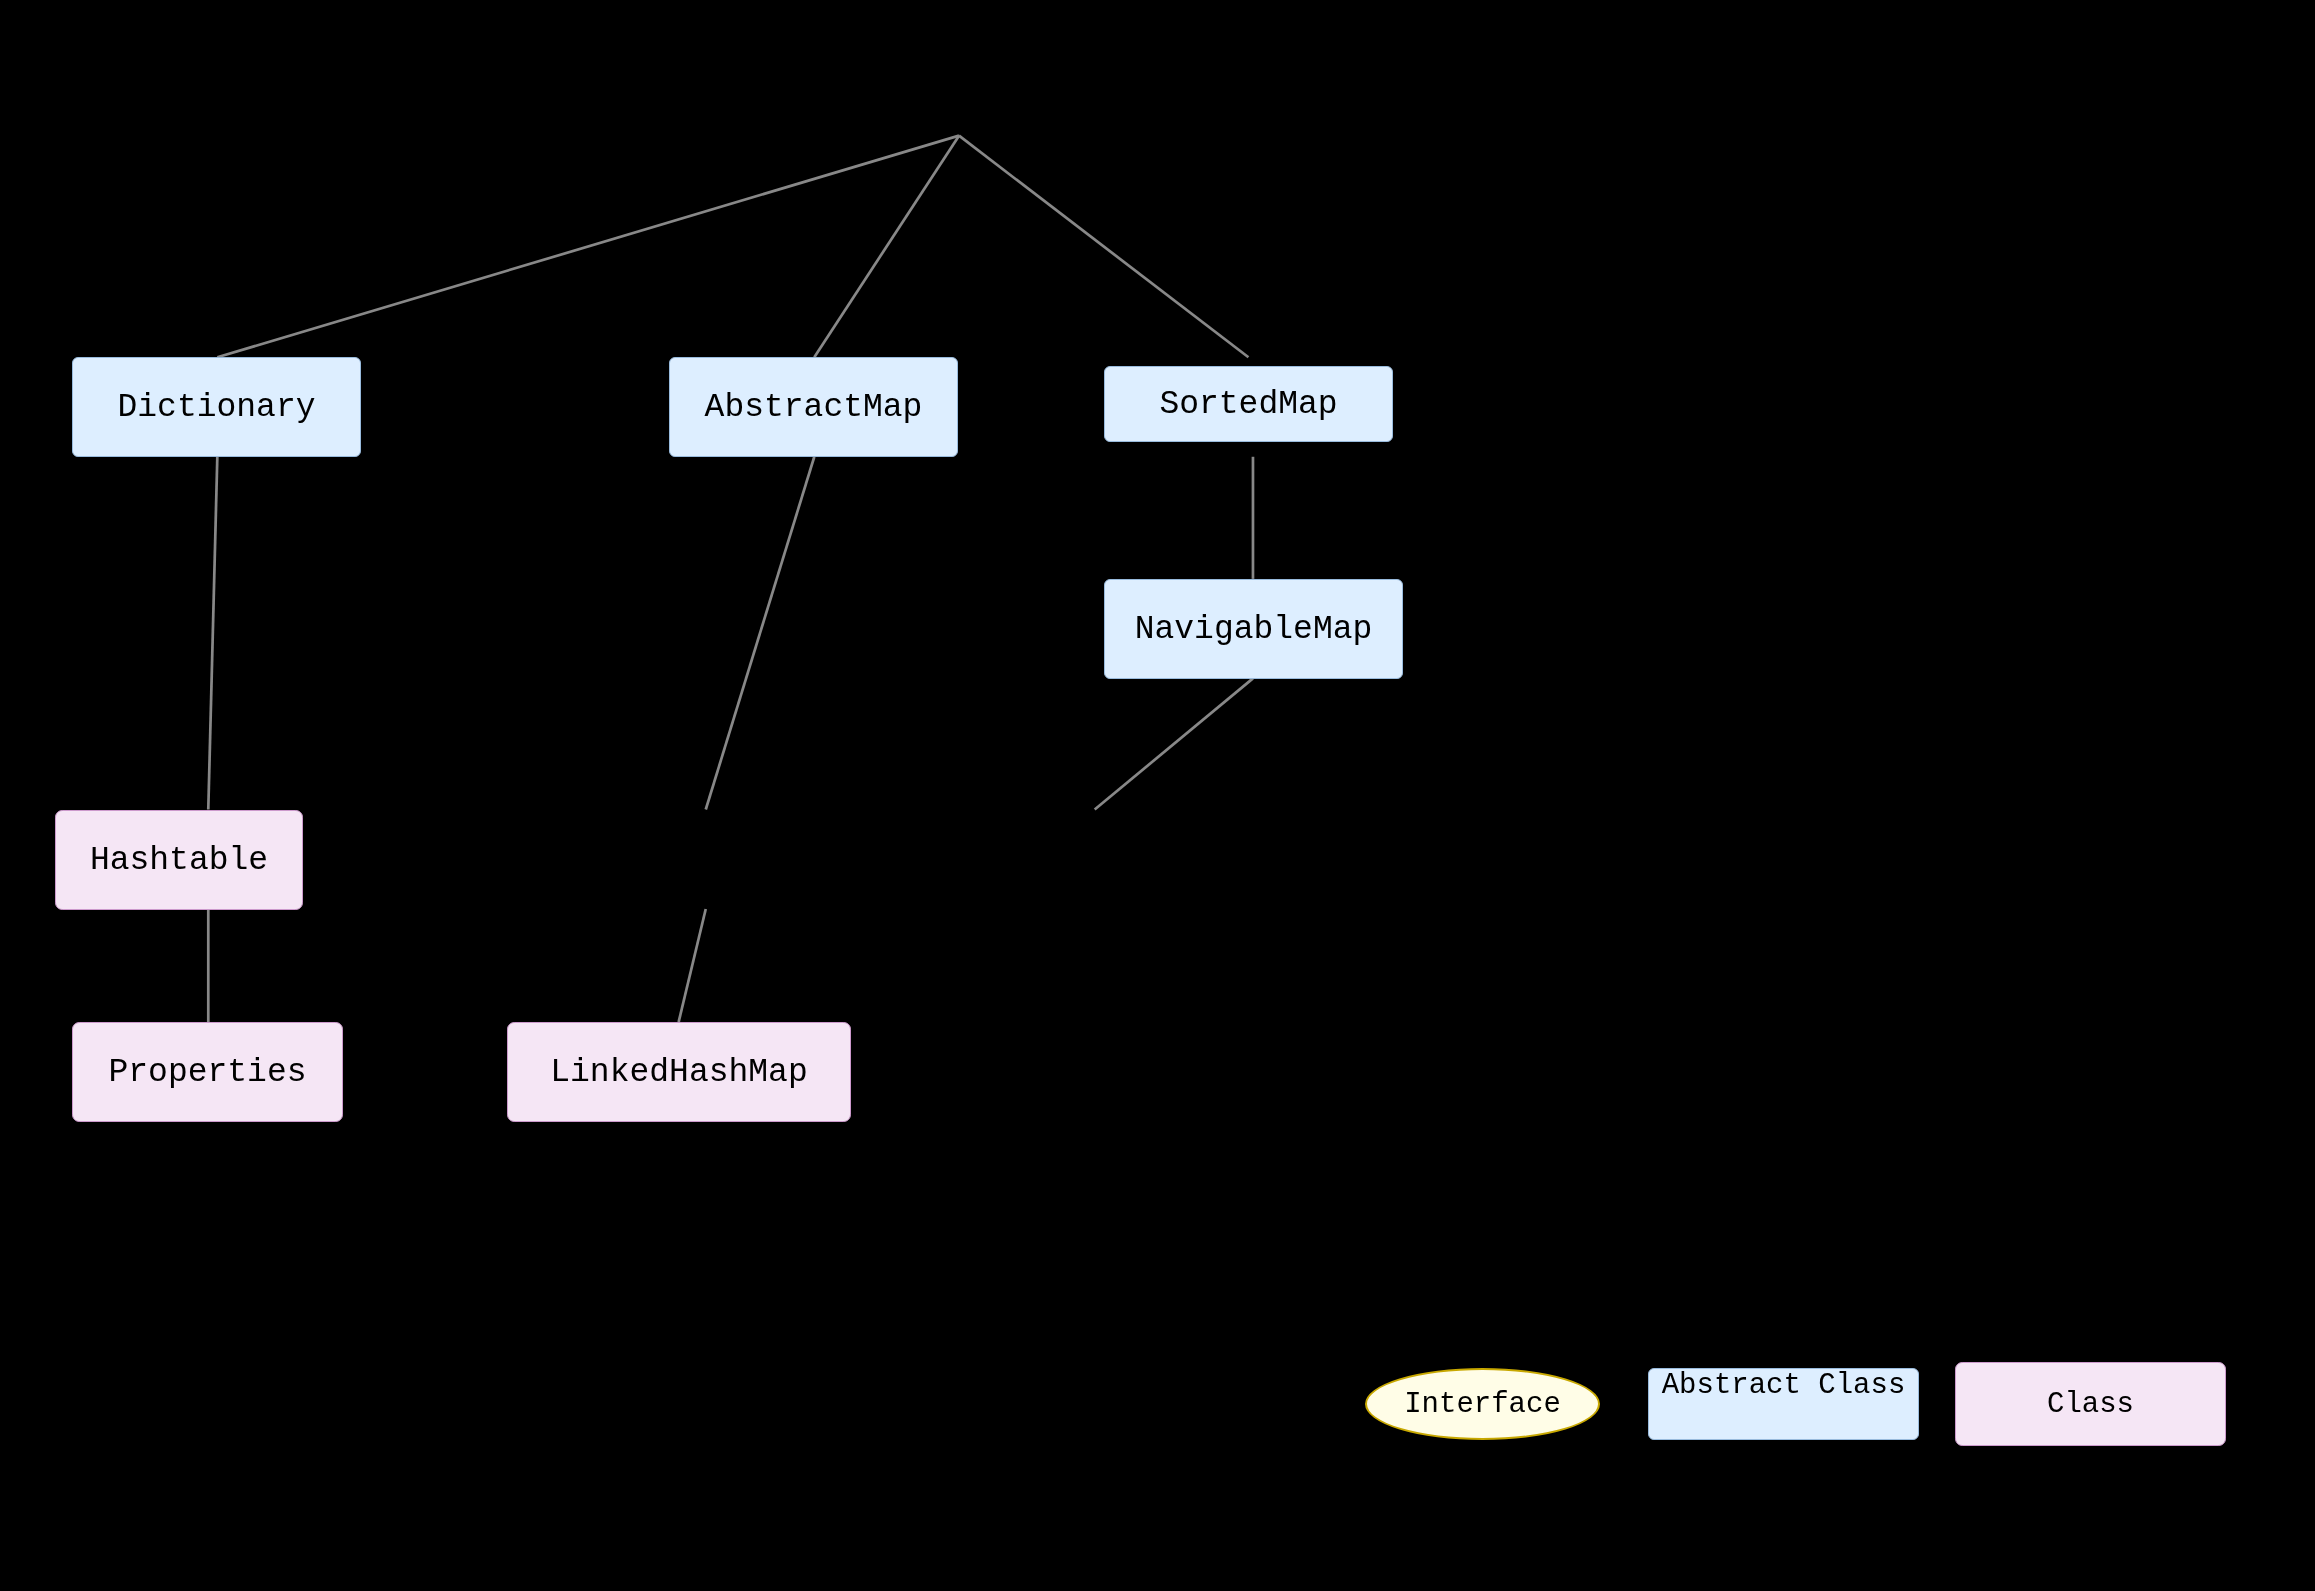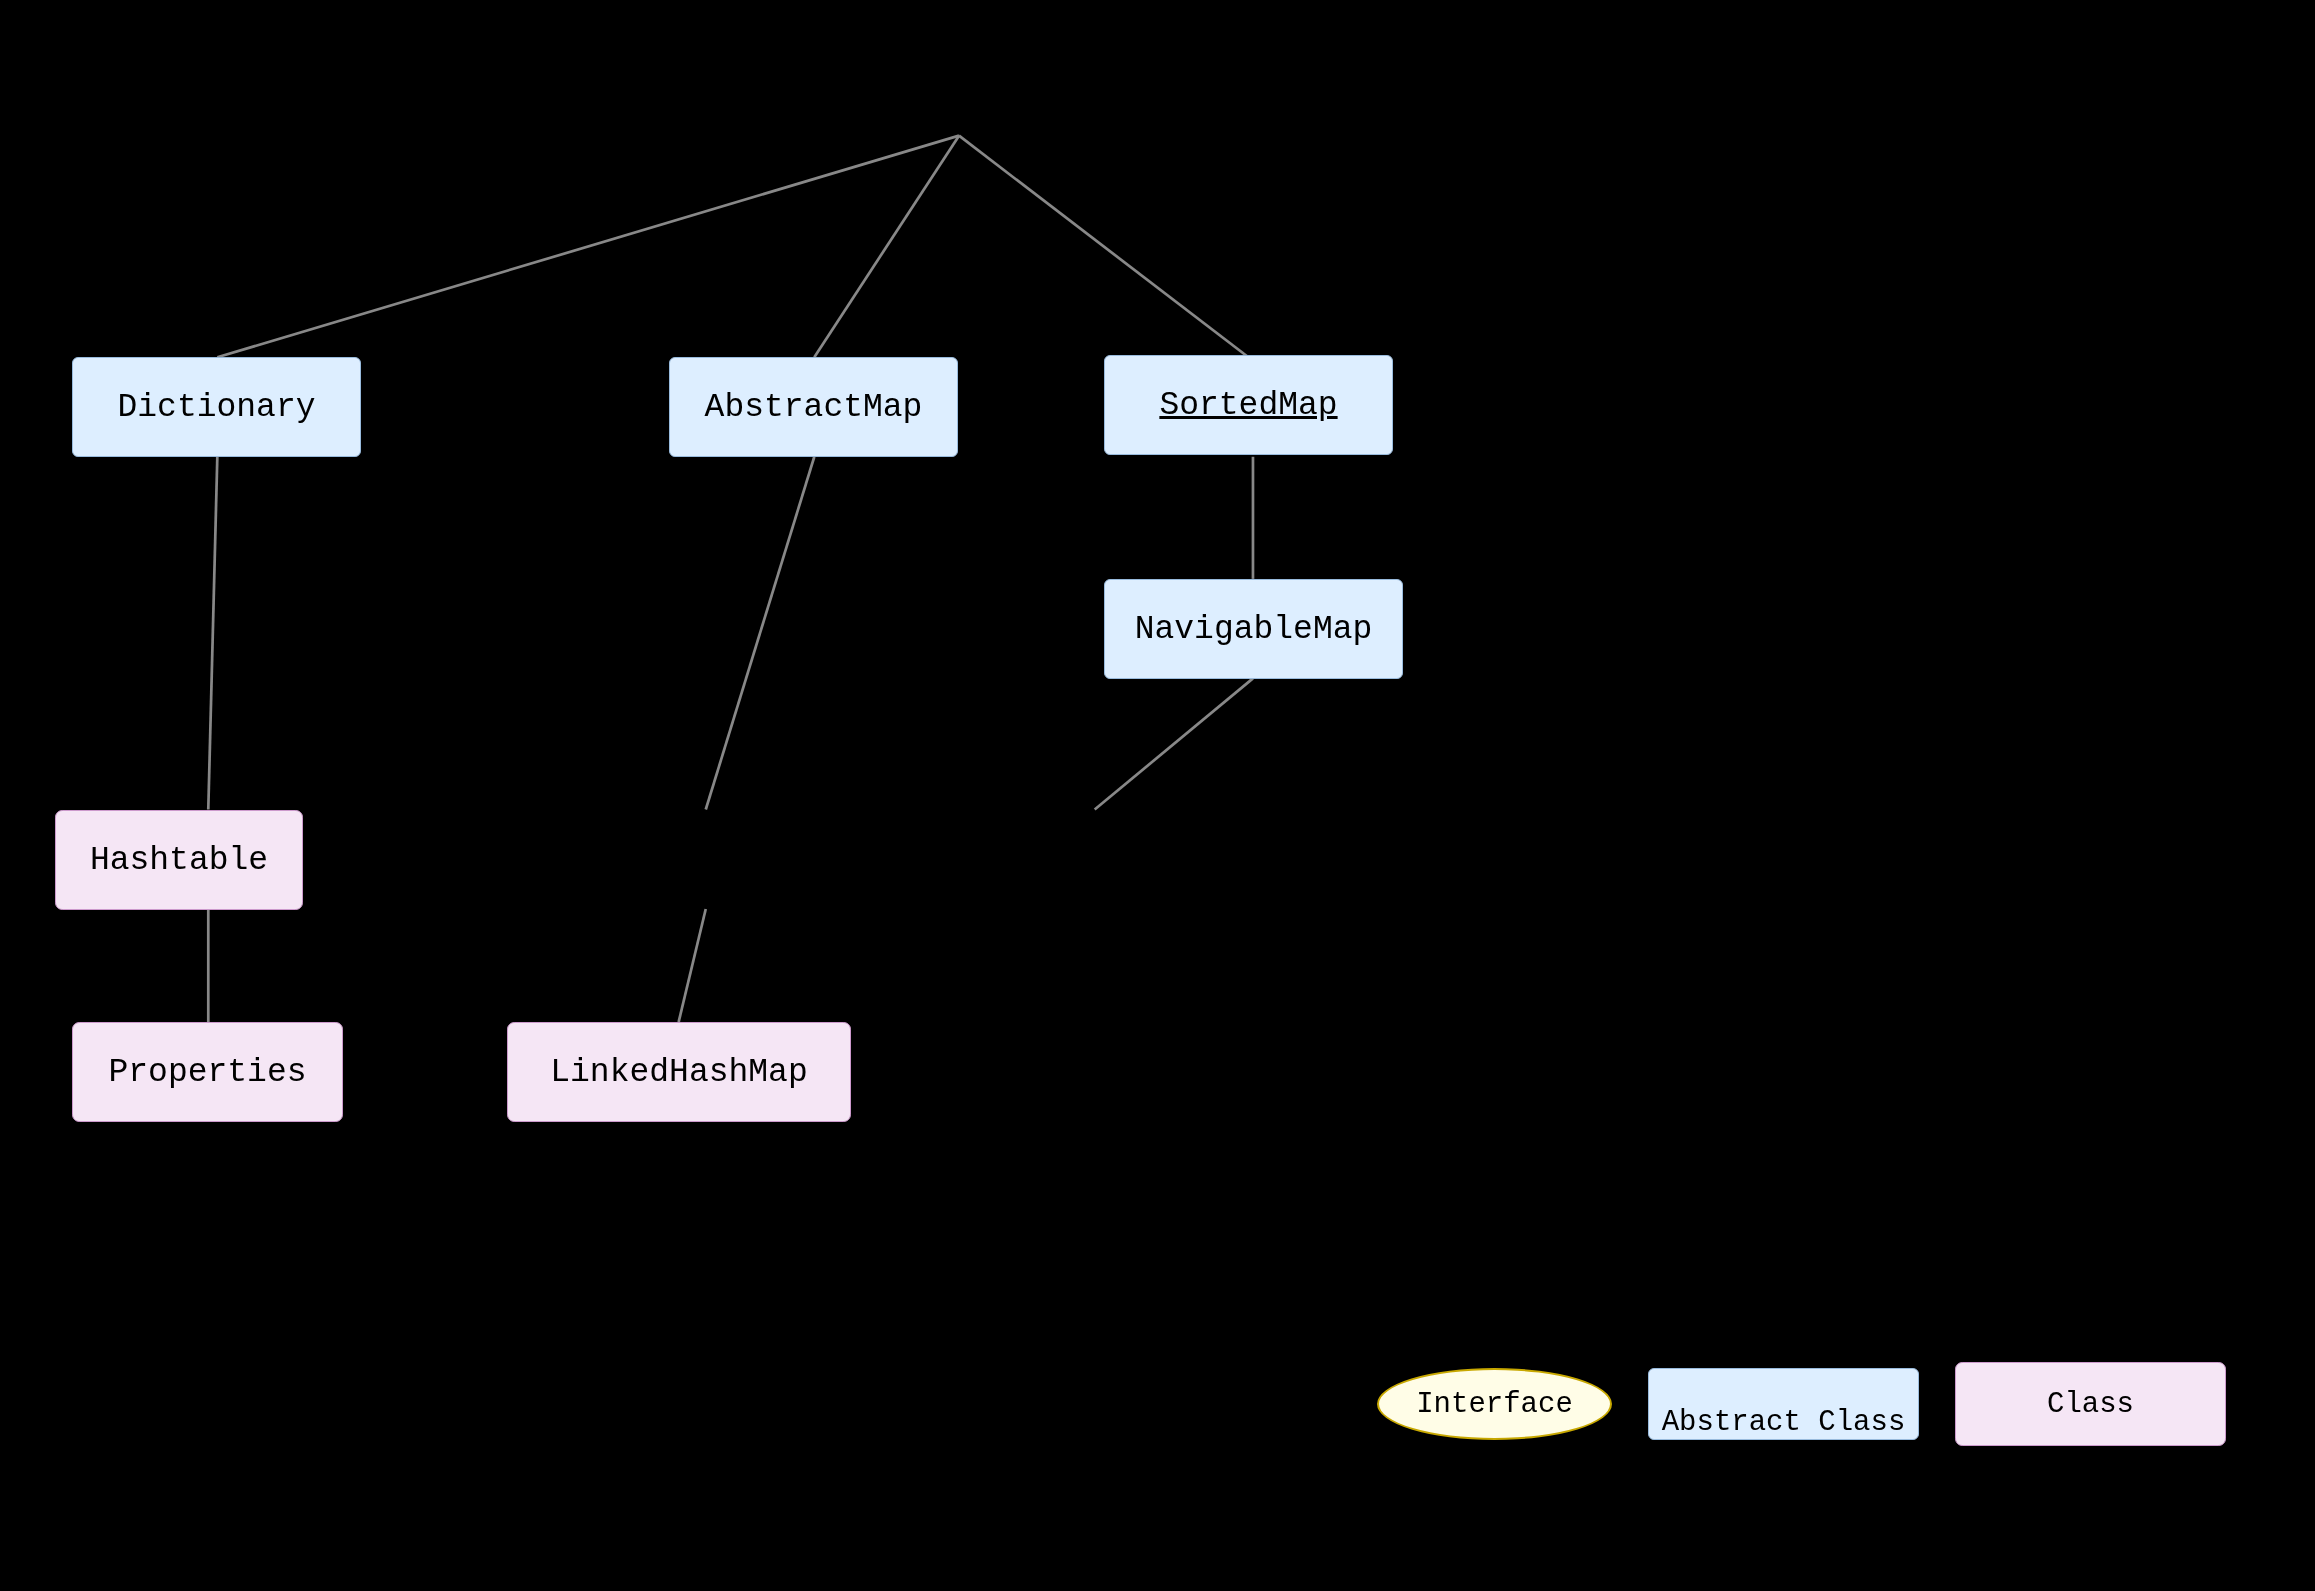--- a/index.html
+++ b/index.html
@@ -109,21 +109,21 @@
 
 
   <div class="node node-abstract" style="left: 72px; top: 357px; width: 289px; height: 100px;">
     <span class="node-label">Dictionary</span>
   </div>
 
   <div class="node node-abstract" style="left: 669px; top: 357px; width: 289px; height: 100px;">
     <span class="node-label">AbstractMap</span>
   </div>
 
-  <div class="node node-abstract" style="left: 1104px; top: 355px; width: 289px; height: 100px; text-decoration: underline;">
+  <div class="node node-abstract" style="left: 1104px; top: 366px; width: 289px; height: 76px;">
     <span class="node-label">SortedMap</span>
   </div>
 
   <div class="node node-abstract" style="left: 1104px; top: 579px; width: 299px; height: 100px;">
     <span class="node-label">NavigableMap</span>
   </div>
 
   <div class="node node-class" style="left: 55px; top: 810px; width: 248px; height: 100px;">
     <span class="node-label">Hashtable</span>
   </div>
@@ -140,21 +140,21 @@
 
   <div class="legend" style="right: 90px; bottom: 145px;">
 
     <div class="legend-item">
       <div class="node-interface" style="width: 235px; height: 72px; border-radius: 50%; display: flex; align-items: center; justify-content: center;">
         <span class="node-label" style="font-size: 29px;">Interface</span>
       </div>
     </div>
 
     <div class="legend-item">
-      <div class="node-abstract" style="width: 271px; height: 72px; display: flex; align-items: flex-end; justify-content: center;">
+      <div class="node-abstract" style="width: 271px; height: 72px; display: flex; align-items: flex-start; justify-content: center; margin-left: 12px;">
         <span class="node-label" style="font-size: 29px;">Abstract Class</span>
       </div>
     </div>
 
     <div class="legend-item">
       <div class="node-class" style="width: 271px; height: 84px; display: flex; align-items: center; justify-content: center;">
         <span class="node-label" style="font-size: 29px;">Class</span>
       </div>
     </div>
   </div>

